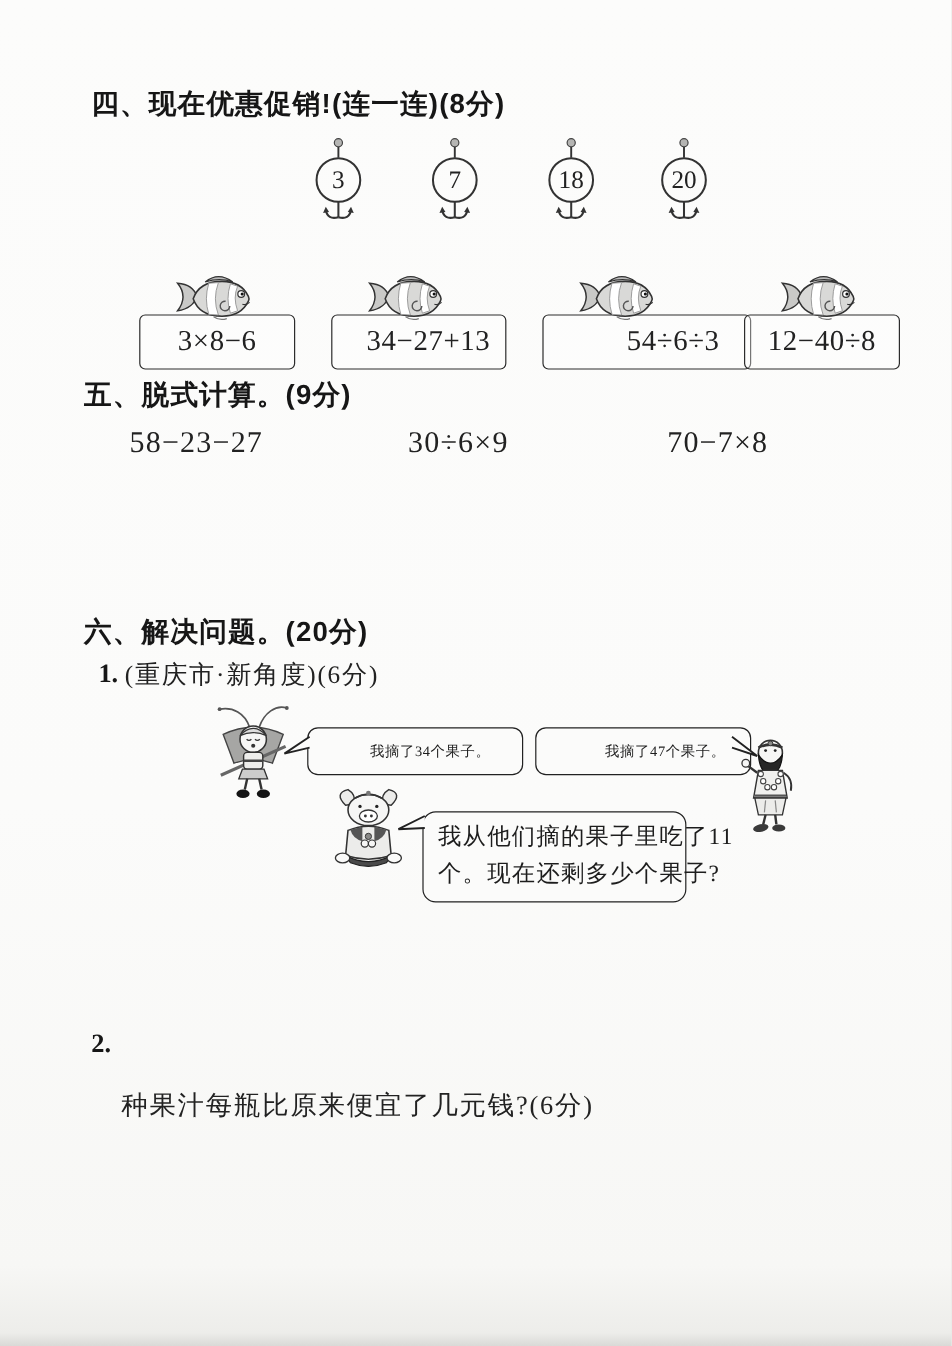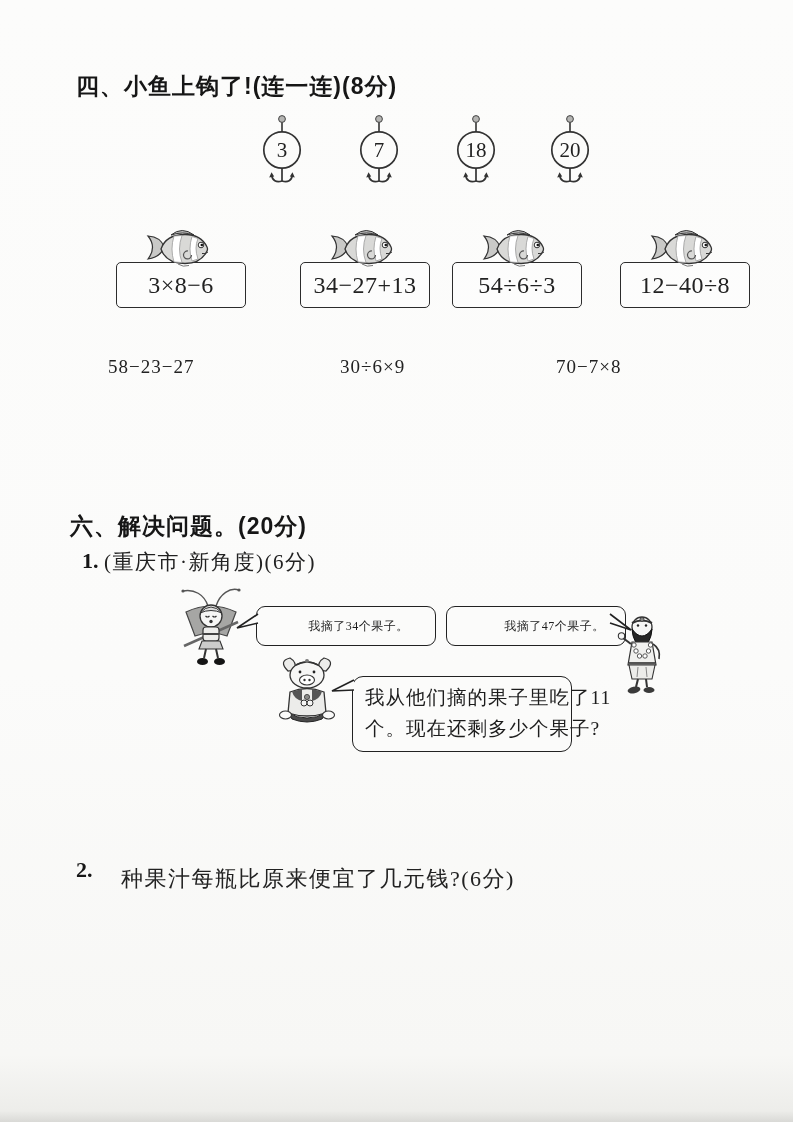--- a/index.html
+++ b/index.html
@@ -6,21 +6,21 @@
   .page{
     position:relative;width:793px;height:1122px;margin:0 auto;overflow:hidden;
     background:linear-gradient(180deg,#fcfcfb 0%,#fbfbfa 60%,#f7f7f5 94%,#ededea 99%,#d9d9d6 100%);
     font-family:"Liberation Serif","DejaVu Serif",serif;color:#1f1f1f;
   }
   .abs{position:absolute;}
   .h-title{
     font-family:"Liberation Sans","DejaVu Sans",sans-serif;
     font-weight:bold;font-size:23px;letter-spacing:1px;color:#161616;white-space:nowrap;
   }
-  .expr{font-size:19px;letter-spacing:1px;white-space:nowrap;color:#222;}
+  .expr{font-size:25px;letter-spacing:1px;white-space:nowrap;color:#222;}
   .body-text{font-size:22px;letter-spacing:1.5px;white-space:nowrap;color:#222;}
   .prob-num{font-size:22px;font-weight:bold;color:#161616;}
   
   .hook{width:44px;height:78px;}
   .hook-num{
     position:absolute;left:0;top:24px;width:44px;text-align:center;
     font-size:21px;color:#222;
   }
   
   .fish-card{
@@ -40,21 +40,21 @@
     border:1.8px solid #222;border-radius:11px;background:#fbfbfa;
     padding:5px 12px;box-sizing:border-box;
   }
   .bubble3 .bline{font-size:19.5px;line-height:31px;letter-spacing:1px;white-space:nowrap;color:#1d1d1d;}
 </style>
 </head>
 <body>
 
 <div class="page">
 
-  <div class="abs h-title" style="left:76px;top:71px;">四、小鱼上钩了!(连一连)(8分)</div>
+  <div class="abs h-title" style="left:76px;top:71px;">四、现在优惠促销!(连一连)(8分)</div>
 
   <div class="abs hook" style="left:260px;top:114px;">
     <svg viewBox="0 0 44 78" width="44" height="78">
       <circle cx="22" cy="5" r="3.4" fill="#b5b5b3" stroke="#444" stroke-width="1"></circle>
       <line x1="22" y1="8.4" x2="22" y2="17.5" stroke="#333" stroke-width="1.6"></line>
       <circle cx="22" cy="36" r="18.2" fill="none" stroke="#333" stroke-width="1.7"></circle>
       <line x1="22" y1="54.2" x2="22" y2="67" stroke="#333" stroke-width="1.7"></line>
       <path d="M22,67 Q13,69.5 11.5,61" fill="none" stroke="#333" stroke-width="1.7"></path>
       <path d="M22,67 Q31,69.5 32.5,61" fill="none" stroke="#333" stroke-width="1.7"></path>
       <path d="M9.2,63.5 L11.5,58.2 L14.2,62.6 Z" fill="#333"></path>
@@ -110,36 +110,36 @@
       <path d="M29,10 Q25,23 29,36 L37,36.5 Q32,23 37,9.5 Z" fill="#fff" stroke="#999" stroke-width=".8"></path>
       <path d="M47,10.5 Q43,23 47,35 L53,33 Q49,22 53,12.5 Z" fill="#fff" stroke="#999" stroke-width=".8"></path>
       <circle cx="56" cy="19" r="2.8" fill="#fff" stroke="#333" stroke-width="1"></circle>
       <circle cx="56.8" cy="19" r="1.3" fill="#111"></circle>
       <path d="M63,26 q-3,2.5 -6,1.5" fill="none" stroke="#333" stroke-width="1"></path>
       <path d="M43,25 a4,4 0 1 0 3.5,4" fill="none" stroke="#555" stroke-width="1.2"></path>
       <path d="M33,38 q5,3.5 11,1.5" fill="none" stroke="#777" stroke-width="1"></path>
     </svg>
     <span class="expr2">3×8−6</span>
   </div>
-  <div class="abs fish-card" style="left:300px;top:262px;">
+  <div class="abs fish-card" style="left:276px;top:262px;padding-left:16px;">
     <svg class="fish-float" viewBox="0 0 66 42">
       <path d="M3,10 Q12,21 3,33 Q16,31 19,21 Q16,11 3,10 Z" fill="#c9c9c7" stroke="#333" stroke-width="1.2"></path>
       <path d="M26,9 Q37,0 49,9 Q38,5 26,9 Z" fill="#bbb" stroke="#333" stroke-width="1"></path>
       <path d="M16,23 Q21,8.5 40,8.5 Q56,8.5 62,21 Q63,23 62,25 Q56,37.5 40,37.5 Q21,37.5 16,23 Z" fill="#d9d9d7" stroke="#333" stroke-width="1.3"></path>
       <path d="M29,10 Q25,23 29,36 L37,36.5 Q32,23 37,9.5 Z" fill="#fff" stroke="#999" stroke-width=".8"></path>
       <path d="M47,10.5 Q43,23 47,35 L53,33 Q49,22 53,12.5 Z" fill="#fff" stroke="#999" stroke-width=".8"></path>
       <circle cx="56" cy="19" r="2.8" fill="#fff" stroke="#333" stroke-width="1"></circle>
       <circle cx="56.8" cy="19" r="1.3" fill="#111"></circle>
       <path d="M63,26 q-3,2.5 -6,1.5" fill="none" stroke="#333" stroke-width="1"></path>
       <path d="M43,25 a4,4 0 1 0 3.5,4" fill="none" stroke="#555" stroke-width="1.2"></path>
       <path d="M33,38 q5,3.5 11,1.5" fill="none" stroke="#777" stroke-width="1"></path>
     </svg>
     <span class="expr2">34−27+13</span>
   </div>
-  <div class="abs fish-card" style="left:452px;top:262px;">
+  <div class="abs fish-card" style="left:452px;top:262px;padding-left:44px;">
     <svg class="fish-float" viewBox="0 0 66 42">
       <path d="M3,10 Q12,21 3,33 Q16,31 19,21 Q16,11 3,10 Z" fill="#c9c9c7" stroke="#333" stroke-width="1.2"></path>
       <path d="M26,9 Q37,0 49,9 Q38,5 26,9 Z" fill="#bbb" stroke="#333" stroke-width="1"></path>
       <path d="M16,23 Q21,8.5 40,8.5 Q56,8.5 62,21 Q63,23 62,25 Q56,37.5 40,37.5 Q21,37.5 16,23 Z" fill="#d9d9d7" stroke="#333" stroke-width="1.3"></path>
       <path d="M29,10 Q25,23 29,36 L37,36.5 Q32,23 37,9.5 Z" fill="#fff" stroke="#999" stroke-width=".8"></path>
       <path d="M47,10.5 Q43,23 47,35 L53,33 Q49,22 53,12.5 Z" fill="#fff" stroke="#999" stroke-width=".8"></path>
       <circle cx="56" cy="19" r="2.8" fill="#fff" stroke="#333" stroke-width="1"></circle>
       <circle cx="56.8" cy="19" r="1.3" fill="#111"></circle>
       <path d="M63,26 q-3,2.5 -6,1.5" fill="none" stroke="#333" stroke-width="1"></path>
       <path d="M43,25 a4,4 0 1 0 3.5,4" fill="none" stroke="#555" stroke-width="1.2"></path>
@@ -156,20 +156,21 @@
       <path d="M47,10.5 Q43,23 47,35 L53,33 Q49,22 53,12.5 Z" fill="#fff" stroke="#999" stroke-width=".8"></path>
       <circle cx="56" cy="19" r="2.8" fill="#fff" stroke="#333" stroke-width="1"></circle>
       <circle cx="56.8" cy="19" r="1.3" fill="#111"></circle>
       <path d="M63,26 q-3,2.5 -6,1.5" fill="none" stroke="#333" stroke-width="1"></path>
       <path d="M43,25 a4,4 0 1 0 3.5,4" fill="none" stroke="#555" stroke-width="1.2"></path>
       <path d="M33,38 q5,3.5 11,1.5" fill="none" stroke="#777" stroke-width="1"></path>
     </svg>
     <span class="expr2">12−40÷8</span>
   </div>
 
+  <div class="abs h-title" style="left:70px;top:314px;">五、脱式计算。(9分)</div>
   <div class="abs expr" style="left:108px;top:356px;">58−23−27</div>
   <div class="abs expr" style="left:340px;top:356px;">30÷6×9</div>
   <div class="abs expr" style="left:556px;top:356px;">70−7×8</div>
 
   <div class="abs h-title" style="left:70px;top:511px;">六、解决问题。(20分)</div>
 
   <div class="abs prob-num" style="left:82px;top:548px;">1.</div>
   <div class="abs body-text" style="left:104px;top:548px;font-size:21px;">(重庆市·新角度)(6分)</div>
 
   <div class="abs" style="left:176px;top:585px;width:70px;height:84px;">
@@ -264,15 +265,15 @@
 
   <div class="abs bubble3" style="left:352px;top:676px;width:220px;height:76px;">
     <div class="bline">我从他们摘的果子里吃了11</div>
     <div class="bline">个。现在还剩多少个果子?</div>
   </div>
   <svg class="abs" style="left:331px;top:678px;" width="24" height="18" viewBox="0 0 24 18">
     <path d="M23,2 L1,13 L23,12" fill="#fbfbfa" stroke="#222" stroke-width="1.6"></path>
   </svg>
 
   <div class="abs prob-num" style="left:76px;top:857px;">2.</div>
-  <div class="abs body-text" style="left:101px;top:864px;margin-left:20px;">种果汁每瓶比原来便宜了几元钱?(6分)</div>
+  <div class="abs body-text" style="left:101px;top:906px;">种果汁每瓶比原来便宜了几元钱?(6分)</div>
 
 </div>
 
 </body></html>

